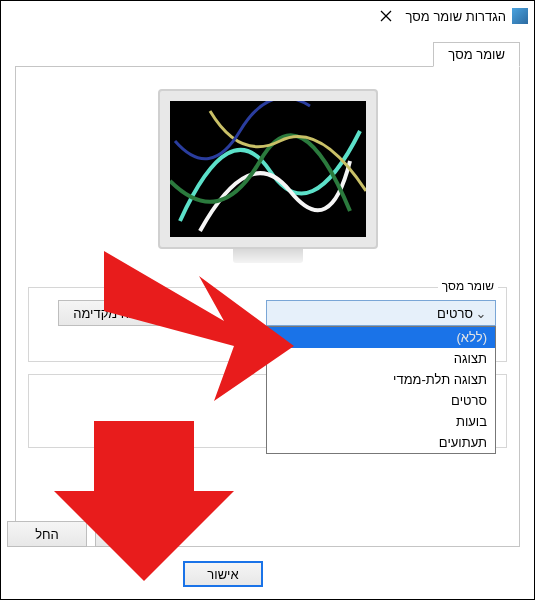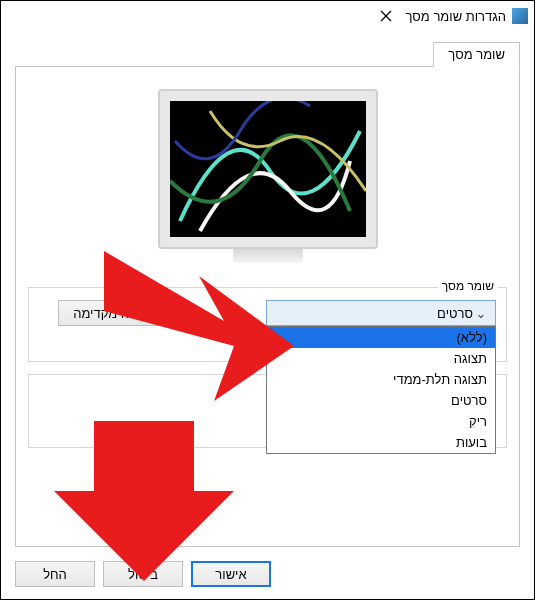--- a/index.html
+++ b/index.html
@@ -164,47 +164,47 @@
   z-index: 100;
 }
 .dropdown-list .opt {
   padding: 3px 8px;
   font-size: 13px;
   text-align: right;
   cursor: pointer;
 }
 .dropdown-list .opt.selected {
   background: #1a73e8;
-  color: #000000;
+  color: #e5e5e5;
 }
 .btn {
   height: 26px;
   padding: 0 14px;
   border: 1px solid #bebebe;
   background: linear-gradient(#f5f5f5,#e8e8e8);
   cursor: pointer;
   font-size: 13px;
   font-family: inherit;
 }
-.btn.primary { border: 2px solid #1a73e8; padding: 0 20px; }
+.btn.primary { border: 2px solid #1a73e8; padding: 0 20px; margin-top: 40px; }
 .hint-line {
   margin-top: 10px;
   font-size: 13px;
   color: #222;
 }
 .power-link {
   color: #1a5dc7;
   text-decoration: underline;
   cursor: pointer;
   font-size: 13px;
 }
 .dialog-buttons {
   position: absolute;
   bottom: 12px;
-  left: 14px;
+  left: 6px;
   display: flex;
   gap: 8px;
   flex-direction: row-reverse;
 }
 .dialog-buttons .btn { min-width: 80px; }
 
 .arrow {
   position: absolute;
   pointer-events: none;
   z-index: 200;
@@ -262,22 +262,22 @@
           <div class="dropdown-wrap">
             <div class="dropdown-button">
               <span class="chev">⌄</span>
               <span class="val">סרטים</span>
             </div>
             <div class="dropdown-list" id="dd-list">
                 <div class="opt selected">(ללא)</div>
                 <div class="opt">תצוגה</div>
                 <div class="opt">תצוגה תלת-ממדי</div>
                 <div class="opt">סרטים</div>
-                <div class="opt">ריק</div>
                 <div class="opt">בועות</div>
+                <div class="opt">תעתועים</div>
               </div>
           </div>
           <button class="btn" style="visibility:hidden">הגדרות...</button>
           <button class="btn">תצוגה מקדימה</button>
         </div>
         <div class="hint-line">הפעולה, הצג את מסך הכניסה</div>
       </div>
 
       <div class="group">
         <div class="hint-line" style="margin-top:0">ידי כוונון בהירות התצוגה והגדרות</div>

